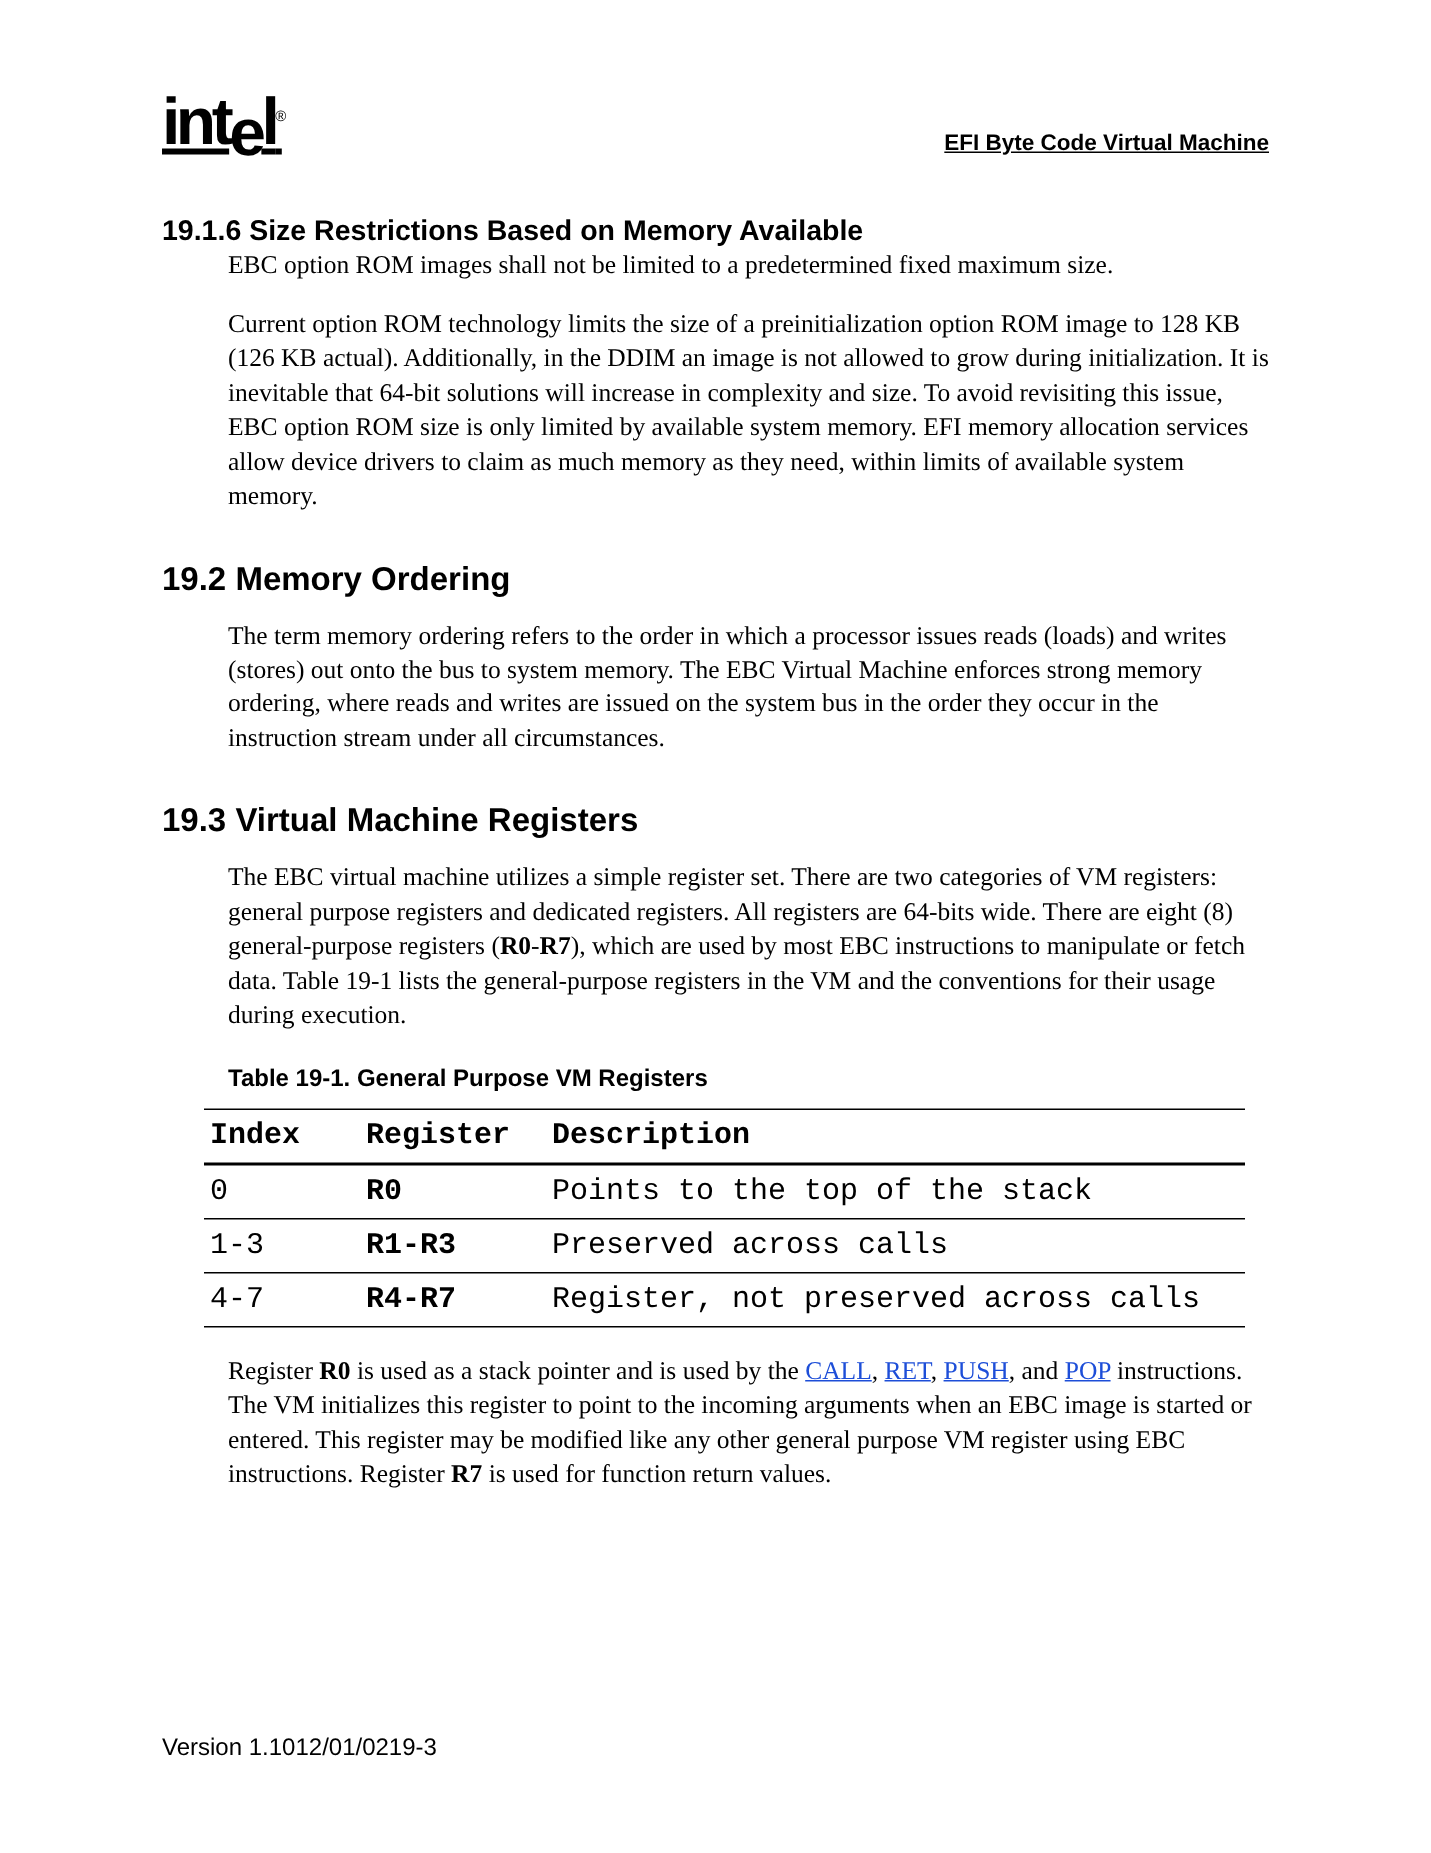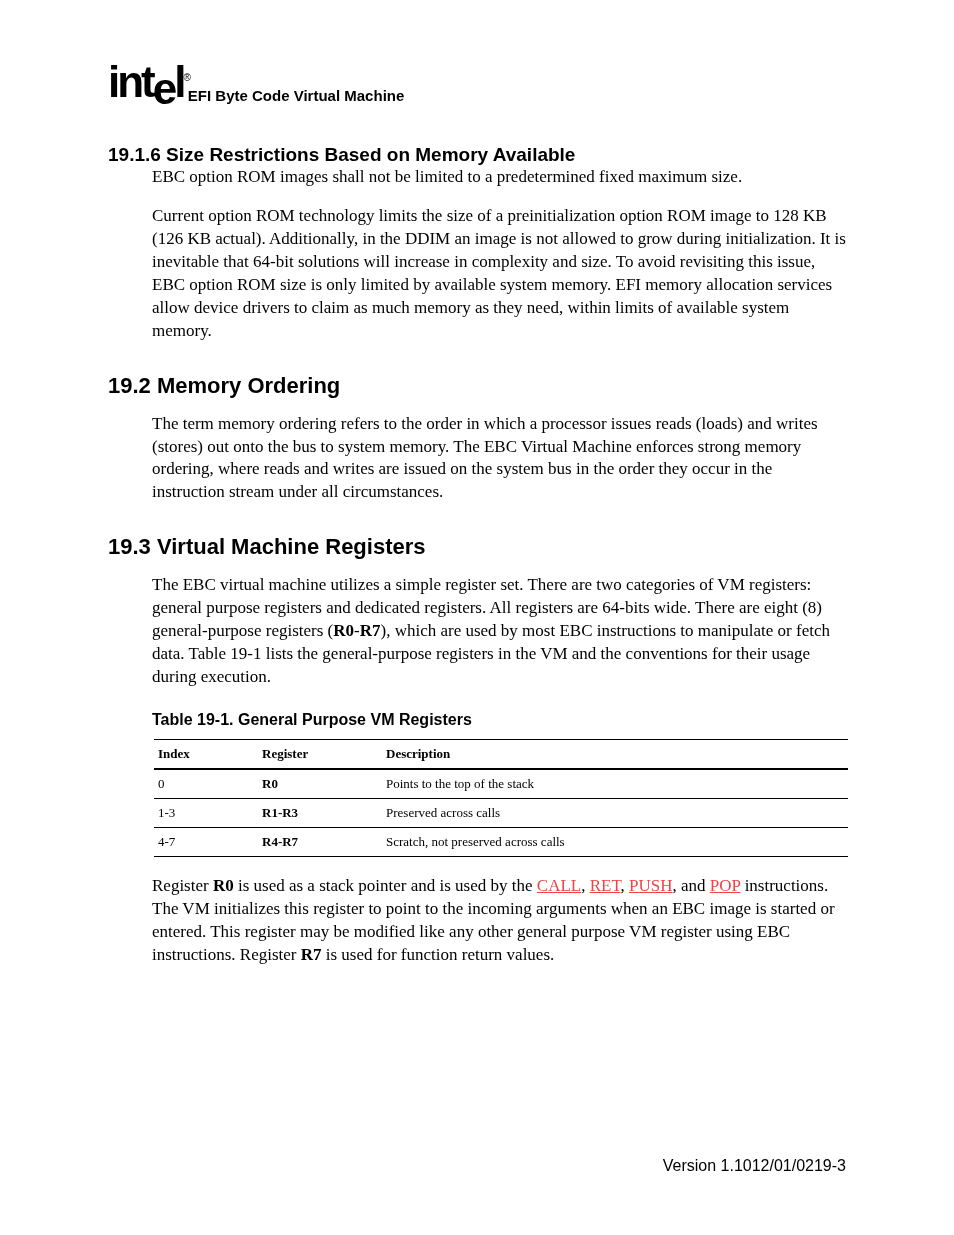--- a/index.html
+++ b/index.html
@@ -14,21 +14,23 @@
     position: relative;
     box-sizing: border-box;
   }
   .page {
     padding: 60px 108px 0 108px;
     box-sizing: border-box;
   }
   .header {
     display: flex;
     align-items: flex-end;
+    justify-content: space-between;
     margin-bottom: 40px;
+    text-decoration: underline;
   }
   .logo {
     font-family: Arial, Helvetica, sans-serif;
     font-weight: bold;
     font-size: 44px;
     letter-spacing: -3px;
     line-height: 1;
   }
   .logo .e-drop {
     display: inline-block;
@@ -63,49 +65,49 @@
     margin: 0 0 16px 44px;
     text-align: left;
   }
   .table-caption {
     font-family: Arial, Helvetica, sans-serif;
     font-weight: bold;
     font-size: 16px;
     margin: 22px 0 10px 44px;
   }
   .reg-table {
-    margin-left: 46px;
+    margin-left: 28px;
     width: calc(100% - 44px);
     border-collapse: collapse;
-    font-family: Liberation Serif, serif;
-    font-size: 13px;
+    font-family: Liberation Mono, monospace;
+    font-size: 20px;
   }
   .reg-table th, .reg-table td {
     text-align: left;
     padding: 6px 10px 6px 4px;
     border-bottom: 1px solid #000;
   }
   .reg-table thead th {
     border-top: 1px solid #000;
     border-bottom: 2px solid #000;
     font-weight: bold;
   }
   .reg-table .col-idx { width: 90px; }
   .reg-table .col-reg { width: 110px; font-weight: bold; }
   a.ref {
-    color: #ef4444;
+    color: #1d4ed8;
     text-decoration: underline;
   }
   .footer {
     position: absolute;
     bottom: 60px;
     left: 108px;
     right: 108px;
     display: flex;
-    justify-content: flex-end;
+    justify-content: flex-start;
     font-size: 16px;
     font-family: Arial, Helvetica, sans-serif;
   }
   b { font-weight: bold; }
 </style>
 </head>
 <body>
 
 <div class="page">
 
@@ -142,21 +144,21 @@
         <td>Points to the top of the stack</td>
       </tr>
       <tr>
         <td class="col-idx">1-3</td>
         <td class="col-reg">R1-R3</td>
         <td>Preserved across calls</td>
       </tr>
       <tr>
         <td class="col-idx">4-7</td>
         <td class="col-reg">R4-R7</td>
-        <td>Scratch, not preserved across calls</td>
+        <td>Register, not preserved across calls</td>
       </tr>
     </tbody>
   </table>
 
   <p class="body-text" style="margin-top:18px">
     <span>Register </span><b>R0</b><span> is used as a stack pointer and is used by the </span><a href="#" class="ref">CALL</a><span>, </span><a href="#" class="ref">RET</a><span>, </span><a href="#" class="ref">PUSH</a><span>, and </span><a href="#" class="ref">POP</a><span> instructions. The VM initializes this register to point to the incoming arguments when an EBC image is started or entered. This register may be modified like any other general purpose VM register using EBC instructions. Register </span><b>R7</b><span> is used for function return values.</span>
   </p>
 
 </div>
 

